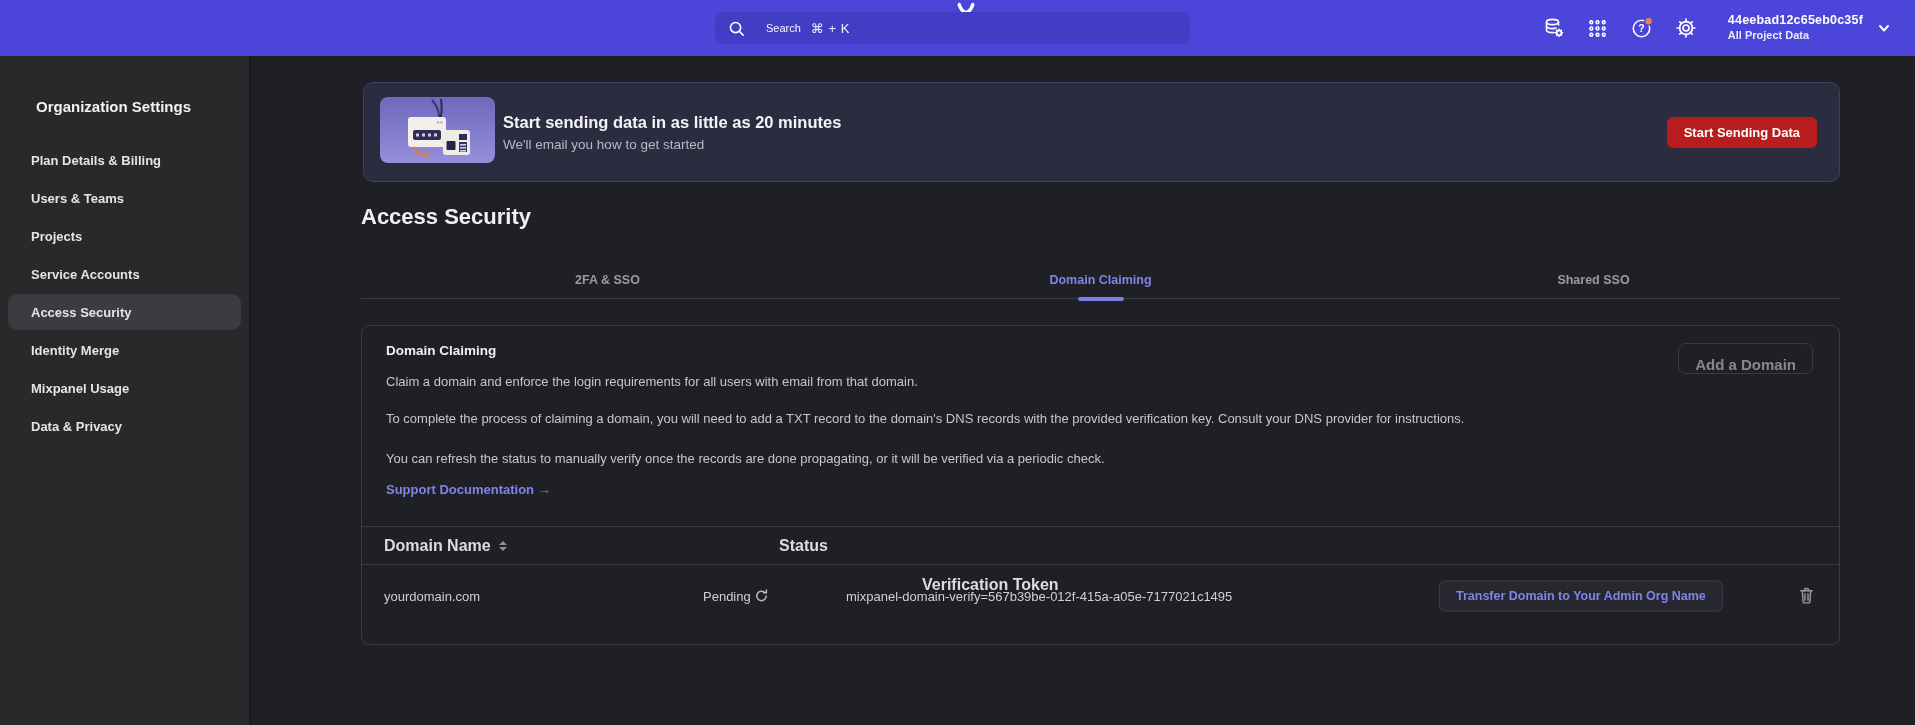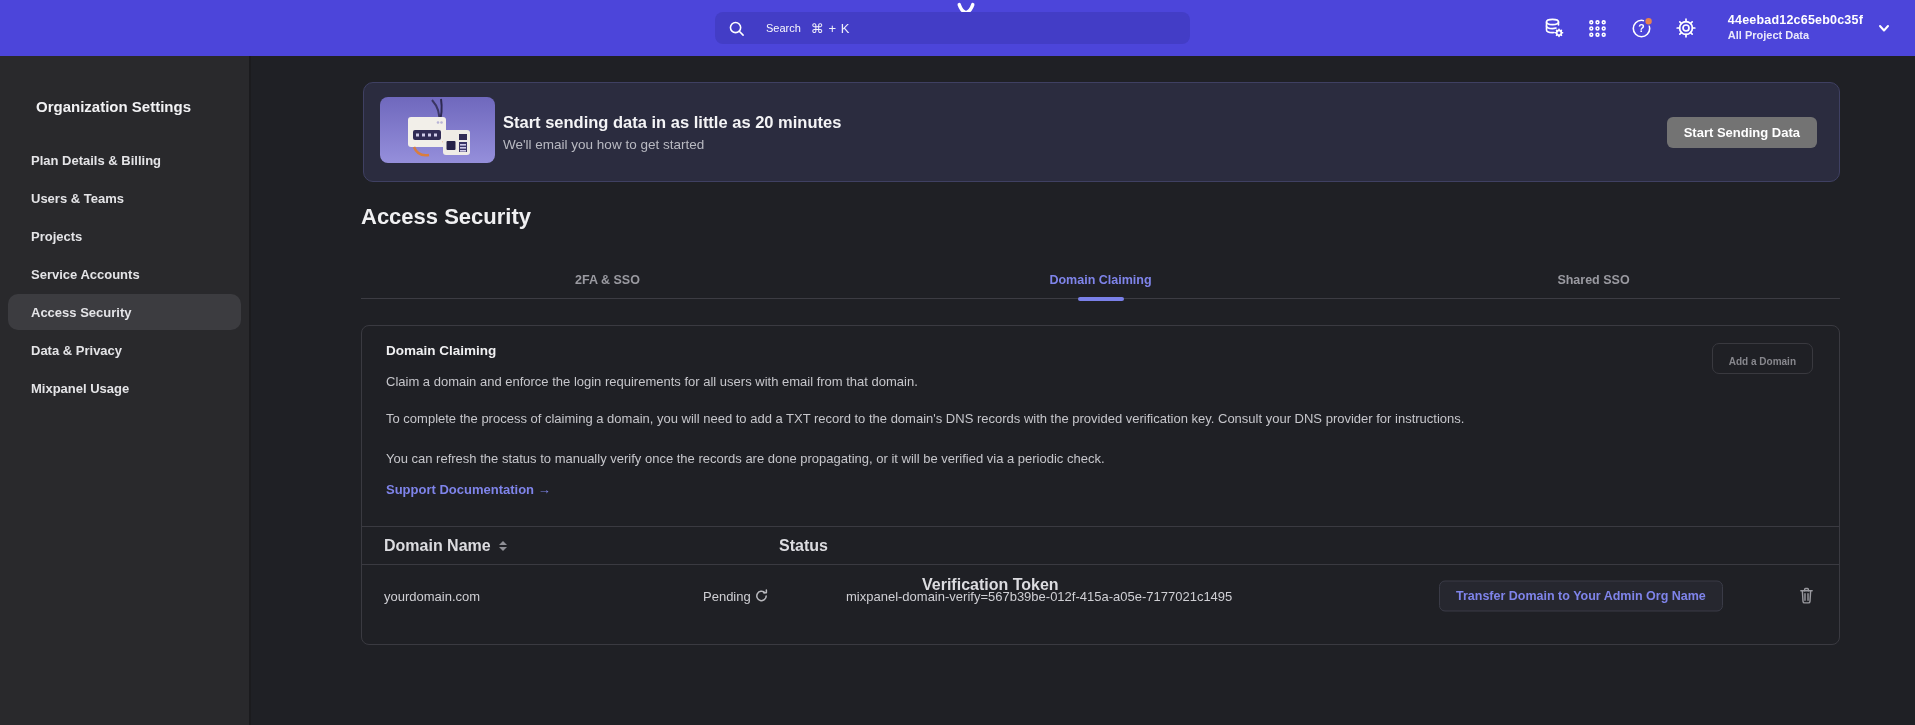--- a/index.html
+++ b/index.html
@@ -58,21 +58,21 @@
   }
   .banner-illu {
     position:absolute; left:16px; top:14px; width:115px; height:66px; border-radius:8px;
     background:linear-gradient(180deg,#6f68bd 0%, #958fdb 100%); overflow:hidden;
   }
   .banner-text { position:absolute; left:139px; top:50%; transform:translateY(-50%); }
   .banner-title { color:#f4f4f6; font-size:16.5px; font-weight:700; }
   .banner-sub { color:#b9bac2; font-size:13.5px; margin-top:5px; }
   .banner-cta {
     position:absolute; right:22px; top:34px; height:31px; padding:0 17px;
-    background:#737373; border:none; border-radius:6px;
+    background:#b91c1c; border:none; border-radius:6px;
     color:#ffffff; font-size:13px; font-weight:600; font-family:inherit; cursor:pointer;
   }
 
   
   .page-title { position:absolute; left:93px; top:148px; font-size:22px; font-weight:700; color:#f0f0f2; }
 
   
   .tabs { position:absolute; left:93px; top:206px; width:1479px; height:37px; border-bottom:1px solid #3c3c43; display:flex; }
   .tab { flex:1; display:flex; align-items:center; justify-content:center; position:relative; font-size:12.5px; font-weight:600; color:#9a9aa1; cursor:pointer; }
   .tab.active { color:#7f84ea; }
@@ -85,21 +85,21 @@
   }
   .card-title { font-size:13.5px; font-weight:700; color:#f0f0f2; line-height:18px; margin-bottom:12px; }
   .card p { font-size:13px; line-height:20px; color:#c6c6cb; max-width:1080px; }
   .p1 { margin-bottom:17px; }
   .p2 { margin-bottom:20px; }
   .p3 { margin-bottom:11px; }
   .support-link { display:inline-block; font-size:13px; line-height:20px; color:#7f84ea; font-weight:600; cursor:pointer; text-decoration:none; }
   .add-domain-btn {
     position:absolute; top:17px; right:26px; height:31px; padding:12px 16px;
     background:transparent; border:1px solid #39393f; border-radius:7px;
-    color:#87878d; font-size:10px; font-weight:600; font-family:inherit; cursor:default;
+    color:#87878d; font-size:15px; font-weight:600; font-family:inherit; cursor:default;
   }
 
   
   .table { margin:26px -24px 0 -24px; border-top:1px solid #3a3a41; }
   .thead { position:relative; height:38px; border-bottom:1px solid #3a3a41; }
   .trow  { position:relative; height:61px; }
   .cell { position:absolute; top:50%; transform:translateY(-50%); white-space:nowrap; }
   .th { font-size:16px; font-weight:700; color:#dcdce0; }
   .td { font-size:13px; color:#cfcfd4; }
   .h-domain { left:22px; display:flex; align-items:center; gap:8px; }
@@ -222,24 +222,27 @@
     <div class="sidebar-item">
         <span>Projects</span>
       </div>
     <div class="sidebar-item">
         <span>Service Accounts</span>
       </div>
     <div class="sidebar-item active">
         <span>Access Security</span>
       </div>
     <div class="sidebar-item">
+        <span>Identity Merge</span>
+      </div>
+    <div class="sidebar-item">
+        <span>Mixpanel Usage</span>
+      </div>
+    <div class="sidebar-item">
         <span>Data &amp; Privacy</span>
-      </div>
-    <div class="sidebar-item">
-        <span>Mixpanel Usage</span>
       </div>
   </div>
 </div>
 
 <div class="main">
 
   <div class="banner">
     <div class="banner-illu">
       <svg viewBox="0 0 115 66" width="115" height="66">
         <path d="M52 3 q9 10 7 23" stroke="#3b3663" stroke-width="2" fill="none"></path>

